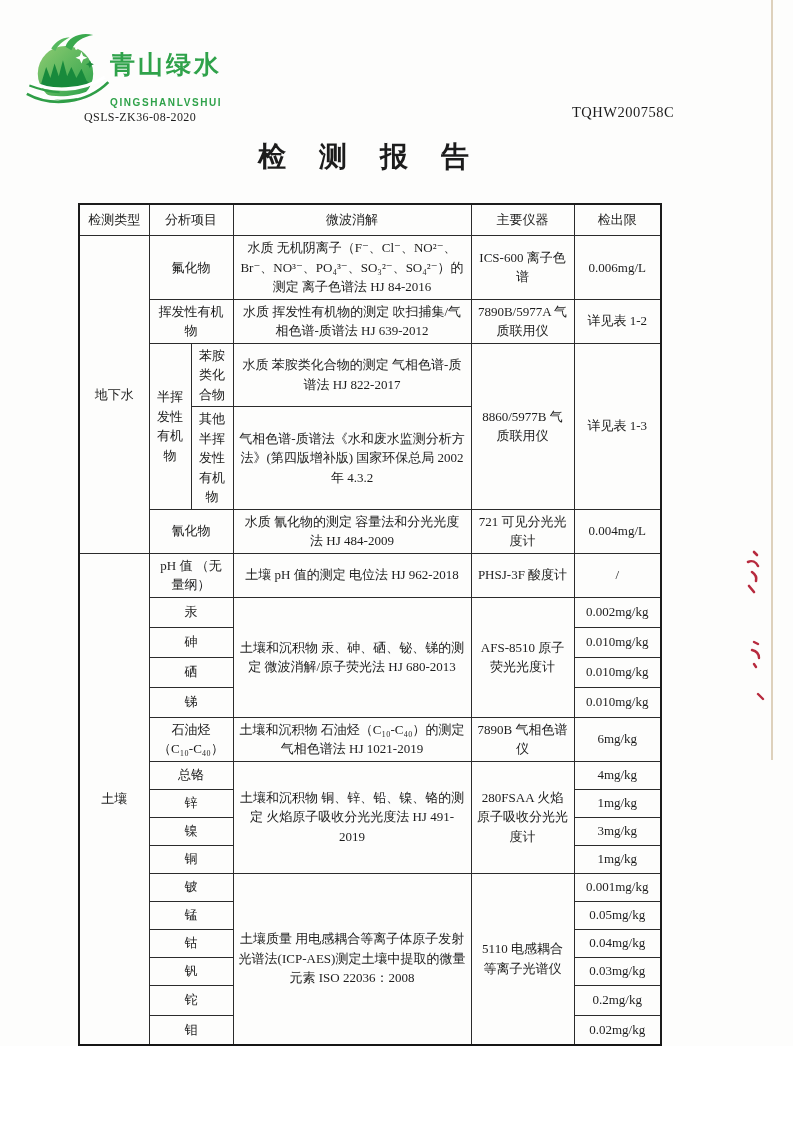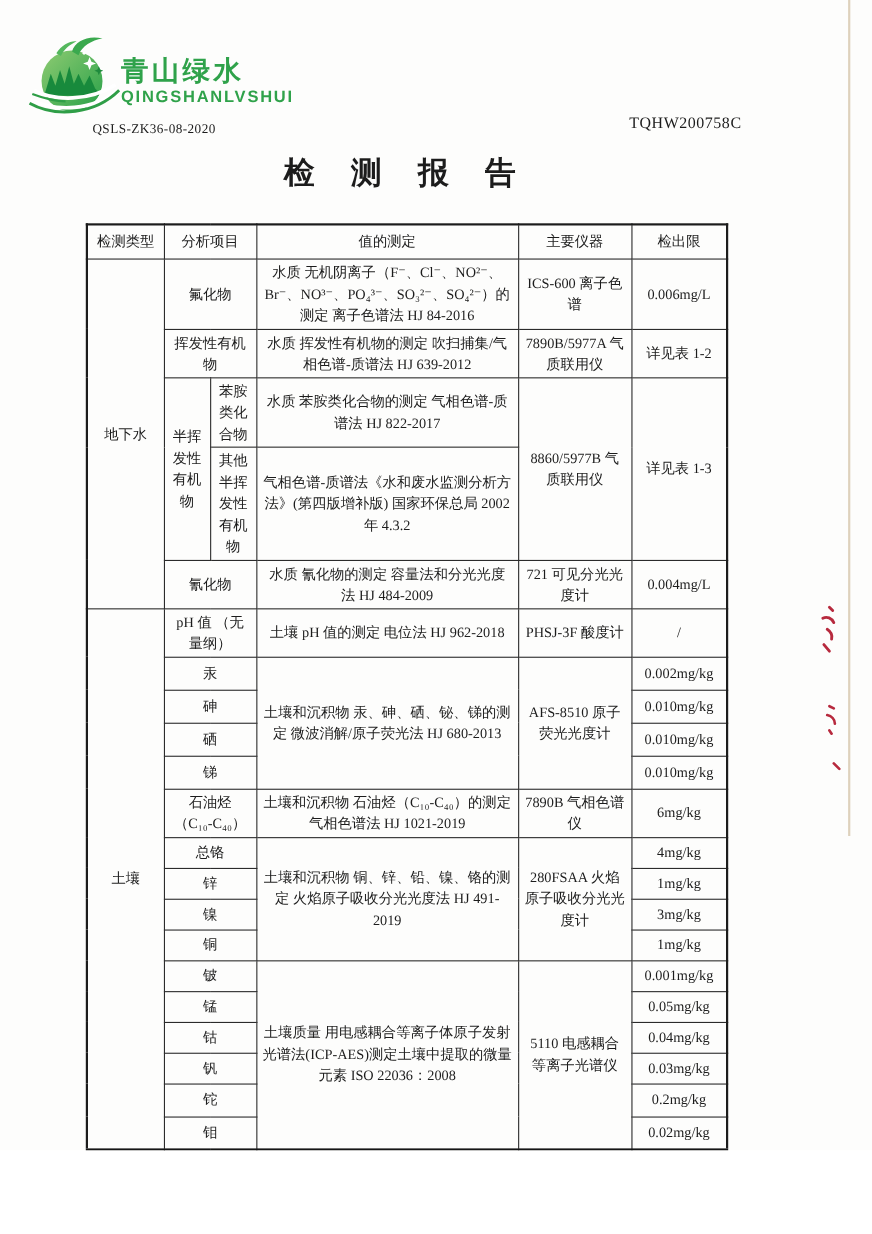--- a/index.html
+++ b/index.html
@@ -7,21 +7,21 @@
     position:relative;width:793px;height:1046px;margin:0 auto;
     background:#fdfdfc;overflow:hidden;
     font-family:"Liberation Serif","DejaVu Serif",serif;color:#1c1c1c;
   }
   
   .logo{position:absolute;left:26px;top:30px;width:84px;height:84px;}
   .brand{position:absolute;left:110px;top:52px;line-height:1.05;}
   .brand-cn{font-family:"DejaVu Sans","Liberation Sans",sans-serif;font-weight:bold;
     font-size:25px;letter-spacing:3px;color:#2fa24a;}
   .brand-en{font-family:"Liberation Sans","DejaVu Sans",sans-serif;font-weight:bold;
-    font-size:15px;letter-spacing:1.6px;color:#2fa24a;margin-top:3px;}
+    font-size:10px;letter-spacing:1.6px;color:#2fa24a;margin-top:20px;}
   .doc-code{position:absolute;left:84px;top:110px;font-size:12px;letter-spacing:0.4px;}
   .report-no{position:absolute;left:572px;top:104px;font-size:14.5px;letter-spacing:0.5px;}
   .title{position:absolute;left:0;top:138px;width:740px;text-align:center;
     font-size:28px;font-weight:bold;letter-spacing:13px;}
   
   .content{position:absolute;left:78px;top:203px;width:582px;}
   table.report{border-collapse:collapse;table-layout:fixed;width:582px;
     font-size:13px;padding-left:40px;}
   table.report td,table.report th{
     border:1px solid #2b2b2b;text-align:center;vertical-align:middle;
@@ -86,21 +86,21 @@
           <col style="width:42px">
           <col style="width:42px">
         <col style="width:238px">
           <col style="width:103px">
           <col style="width:87px">
       </colgroup>
       <tbody>
           <tr>
         <th>检测类型</th>
         <th colspan="2">分析项目</th>
-        <th>值的测定</th>
+        <th>微波消解</th>
         <th>主要仪器</th>
         <th>检出限</th>
       </tr>
 
       <tr style="height:54px">
         <td rowspan="5">地下水</td>
         <td colspan="2">氟化物</td>
         <td>水质 无机阴离子（F⁻、Cl⁻、NO²⁻、Br⁻、NO³⁻、PO₄³⁻、SO₃²⁻、SO₄²⁻）的测定 离子色谱法 HJ 84-2016</td>
         <td>ICS-600 离子色谱</td>
         <td>0.006mg/L</td>

